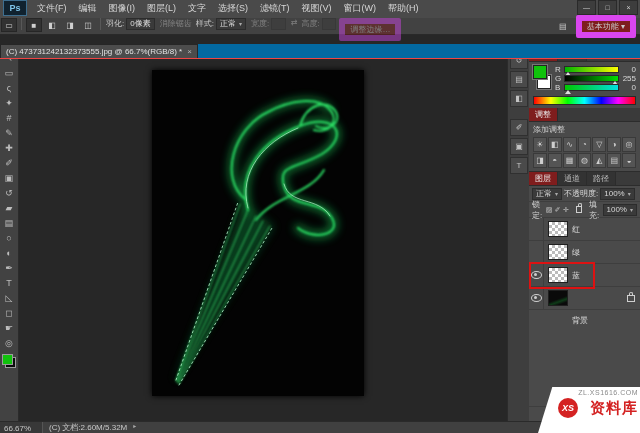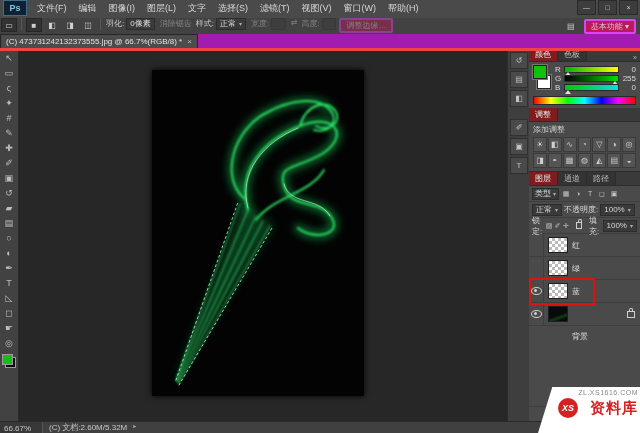--- a/index.html
+++ b/index.html
@@ -18,24 +18,24 @@
   .optbar{top:18px;height:16px;background:#424242;border-bottom:1px solid #292929;font-size:8px;z-index:3;color:#c9c9c9}
   .opt-icon{width:14px;height:12px;margin:0 1px;display:flex;align-items:center;justify-content:center;
             border:1px solid transparent;font-size:8px;color:#cfcfcf}
   .opt-icon.active{background:#323232;border-color:#262626}
   .opt-sep{width:1px;height:12px;background:#585858;margin:0 3px}
   .opt-label{margin:0 2px;white-space:nowrap}
   .opt-input{height:10px;background:#3a3a3a;border:1px solid #2c2c2c;padding:0 3px;line-height:10px;
              white-space:nowrap;color:#dedede;margin-right:3px}
   .opt-drop{display:flex;align-items:center;gap:3px}
   .dim{opacity:.45}
-  .opt-btn{height:11px;border:2px solid #d946ef;background:#be185d;padding:0 5px;line-height:11px;border-radius:2px;white-space:nowrap}
+  .opt-btn{height:11px;border:6px solid #d946ef;background:#7f1d1d;padding:0 5px;line-height:11px;border-radius:2px;white-space:nowrap}
   .workspace{margin-left:auto;display:flex;align-items:center;gap:4px;padding-right:4px}
   
-  .tabbar{top:34px;height:14px;background:#a21caf;border-bottom:3px solid #ef4444;font-size:8px;z-index:3}
+  .tabbar{top:44px;height:14px;background:#0369a1;border-bottom:1px solid #ef4444;font-size:8px;z-index:3}
   .doc-tab{height:13px;background:#4c4c4c;border:1px solid #262626;border-bottom:none;display:flex;align-items:center;
            padding:0 5px;gap:5px;color:#e2e2e2;white-space:nowrap;max-width:330px;overflow:hidden}
   .tab-close{color:#b5b5b5;font-size:8px}
   
   .tools{position:absolute;left:0;top:48px;width:18px;height:373px;background:#424242;border-right:1px solid #2b2b2b;
          display:flex;flex-direction:column;align-items:center;padding-top:2px;z-index:2}
   .tool{width:16px;height:15px;display:flex;align-items:center;justify-content:center;font-size:9px;color:#bdbdbd}
   .fgbg{position:relative;width:14px;height:14px;margin-top:4px}
   .swatch{position:absolute;width:9px;height:9px;border:1px solid #9b9b9b}
   .swatch.bg{right:0;bottom:0;background:#0a0a0a}
@@ -315,31 +315,20 @@
       <span class="adj-icon">◒</span>
     </div>
   </div>
 
   <div class="layers">
     <div class="panel-tabs">
       <span class="ptab active">图层</span>
       <span class="ptab">通道</span>
       <span class="ptab">路径</span>
     </div>
-    <div class="filter-row">
-      <span class="kind-drop">
-        <span>类型</span>
-          <span class="caret">▾</span>
-      </span>
-      <span class="mini-icon">▦</span>
-      <span class="mini-icon">◑</span>
-      <span class="mini-icon">T</span>
-      <span class="mini-icon">◻</span>
-      <span class="mini-icon">▣</span>
-    </div>
     <div class="blend-row">
       <span class="blend-box">
         <span>正常</span>
           <span class="caret">▾</span>
       </span>
       <span>不透明度:</span>
       <span class="blend-box">
         <span>100%</span>
           <span class="caret">▾</span>
       </span>

